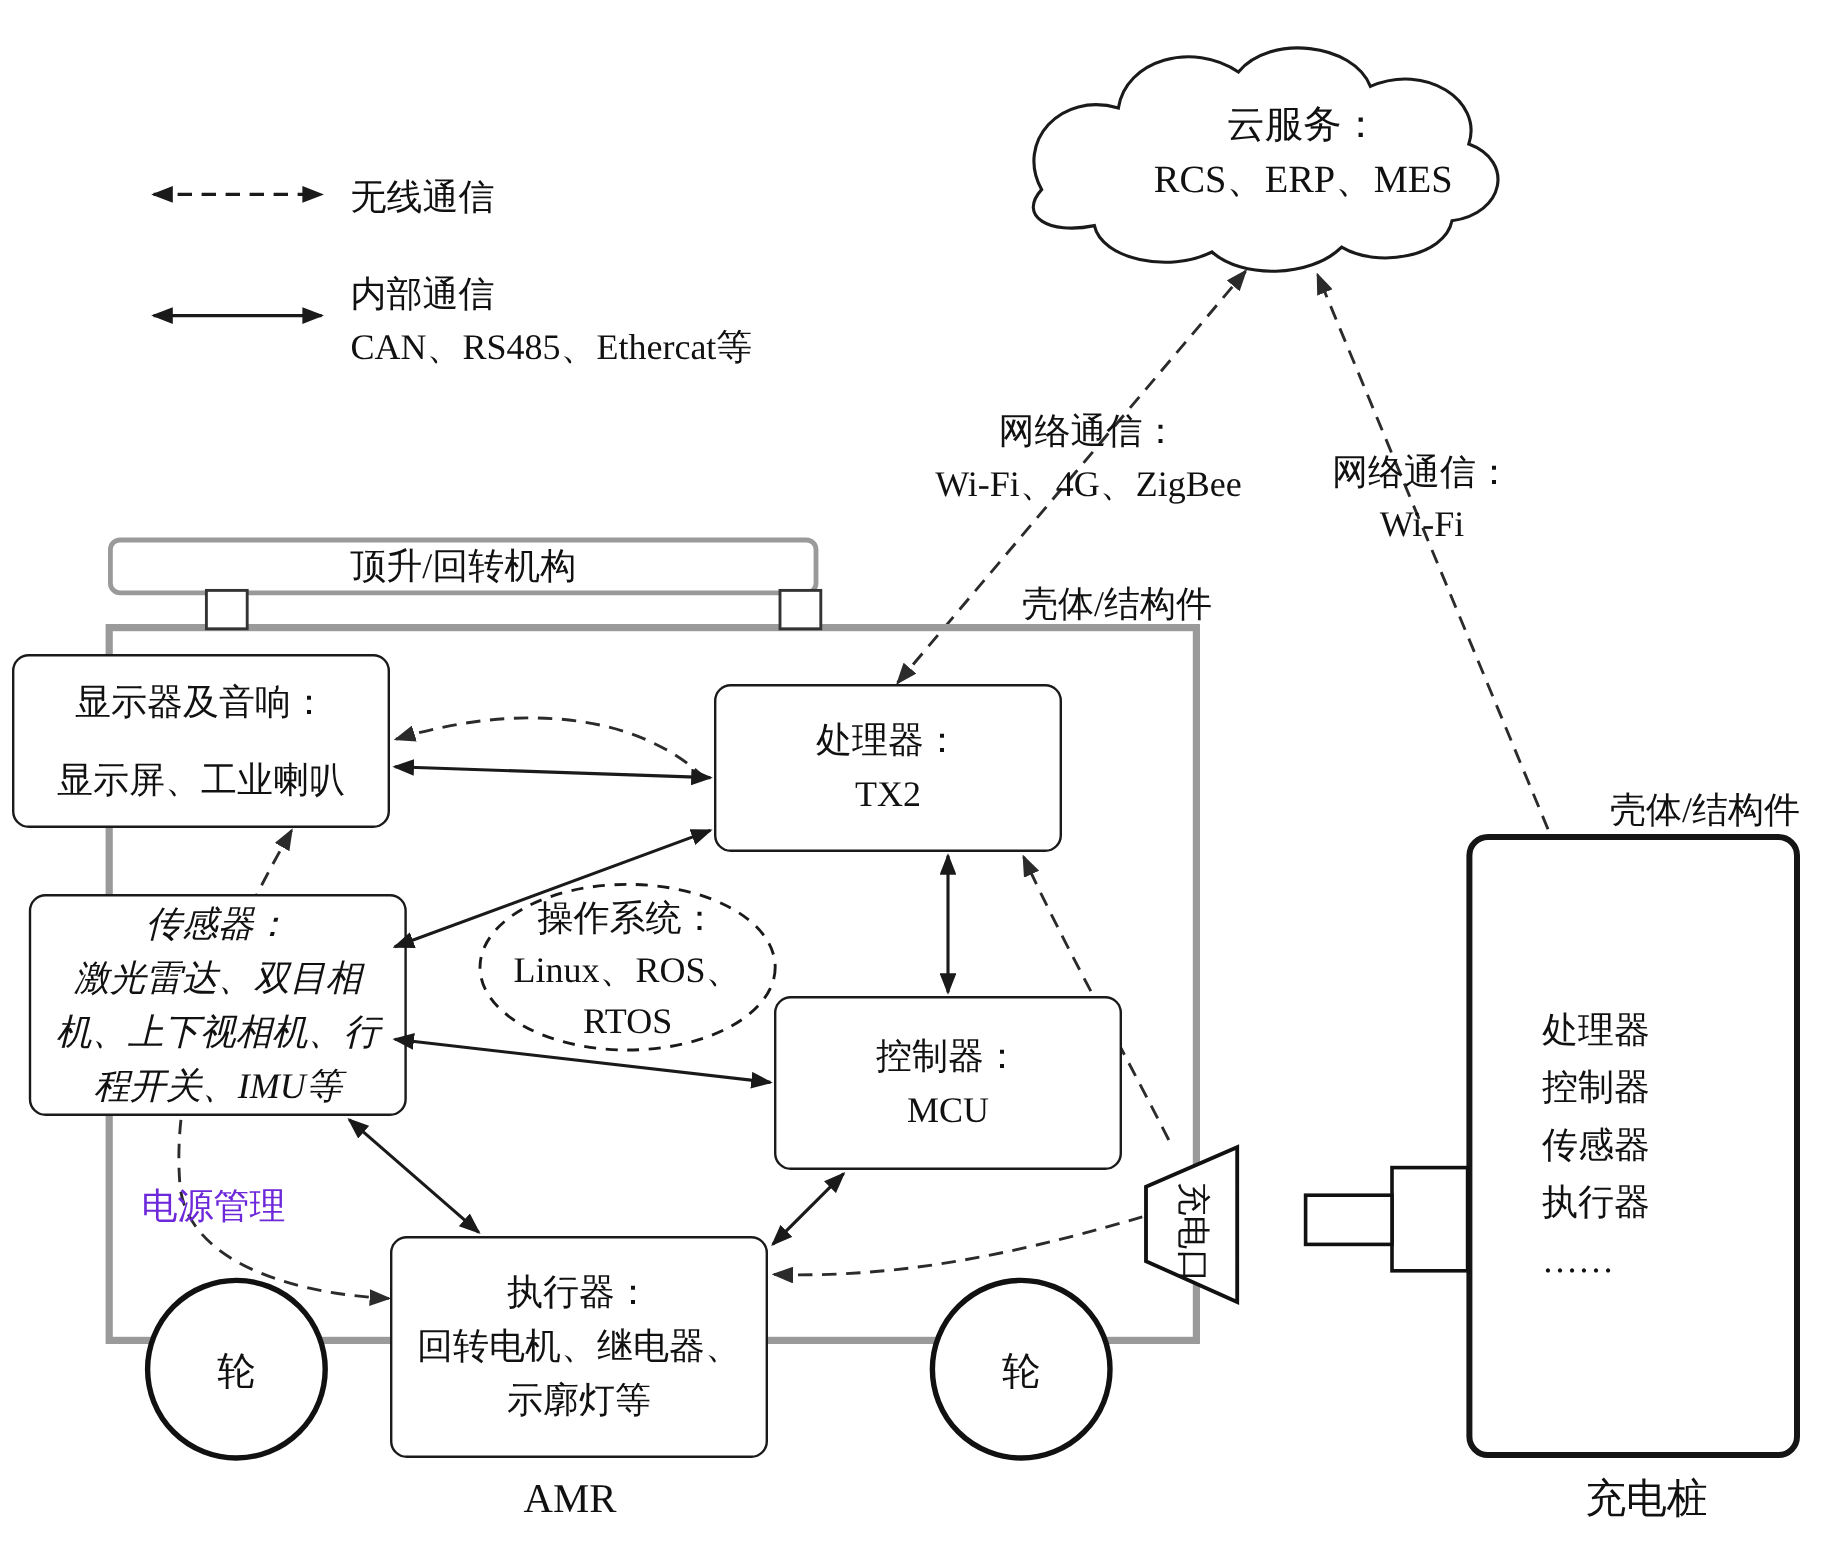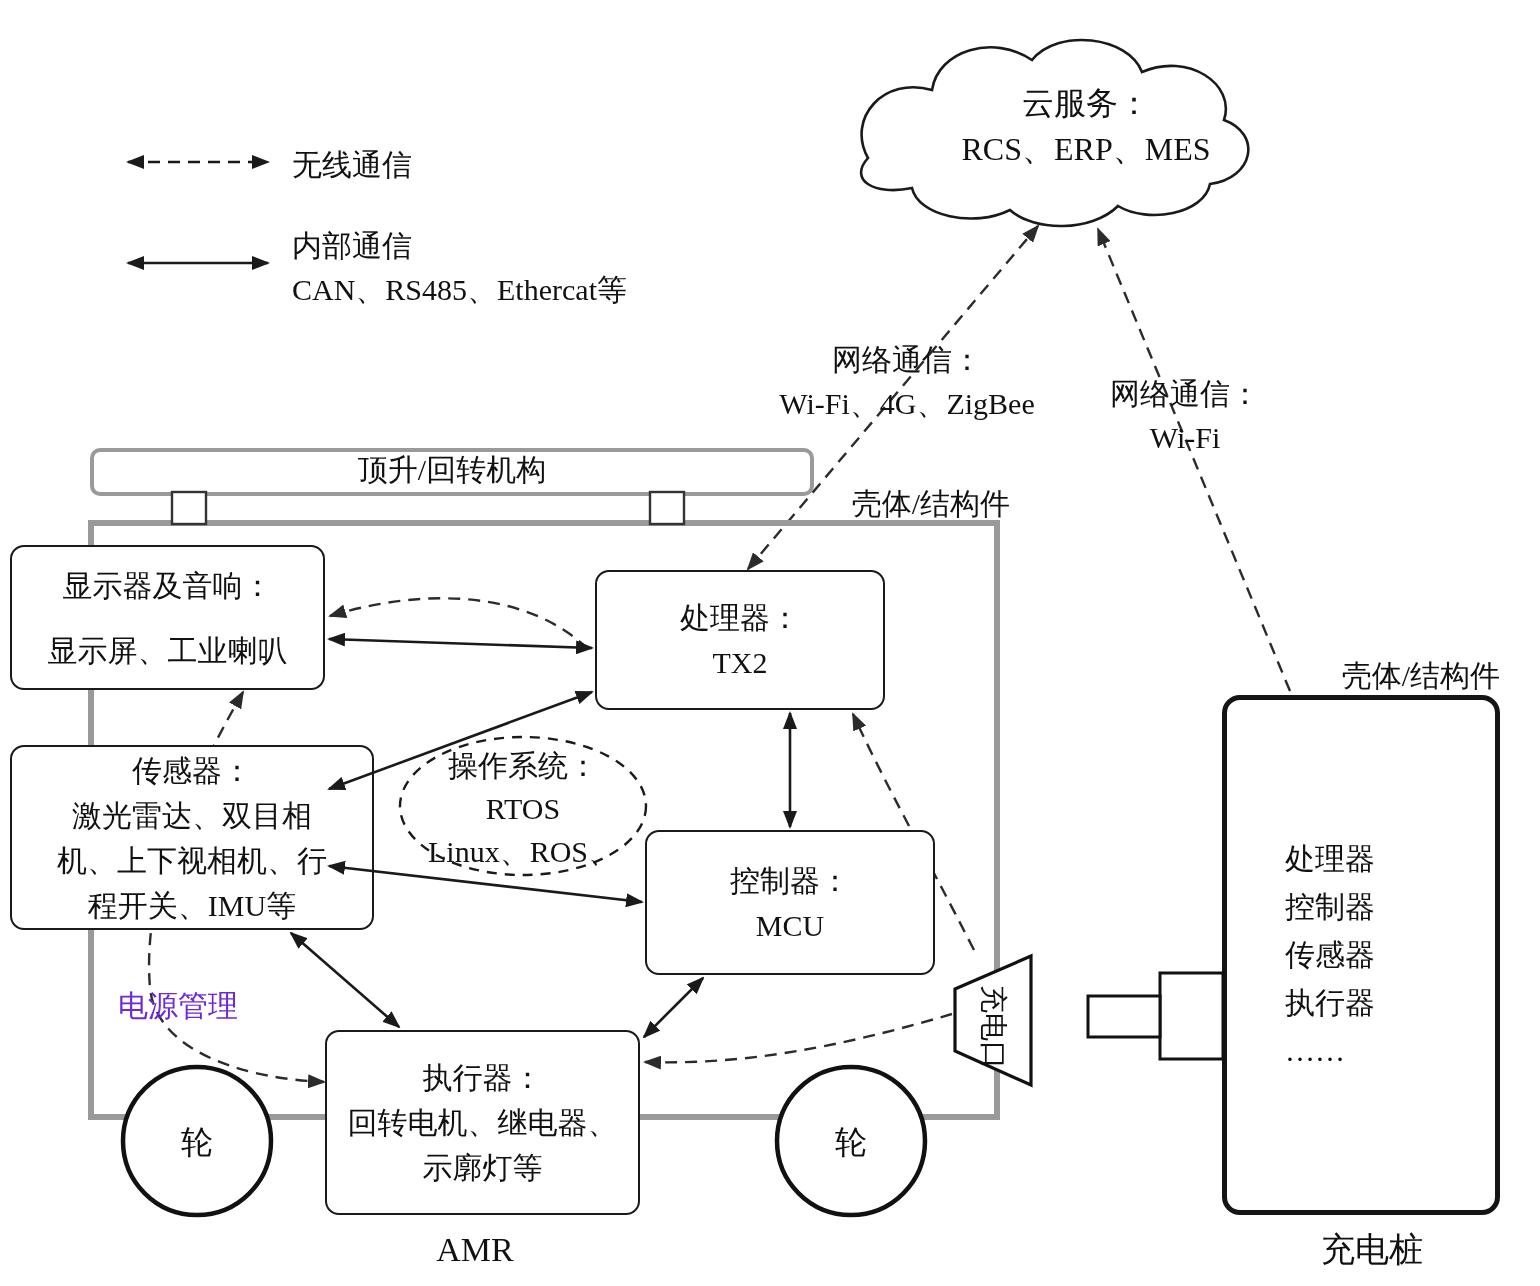--- a/index.html
+++ b/index.html
@@ -43,35 +43,35 @@
     <path d="M 330,616 C 428,586 530,592 589,650" fill="none" stroke="#2b2b2b" stroke-width="2.4" stroke-dasharray="12 8" marker-start="url(#ahd)"></path>
     <path d="M 243,692 C 186,792 142,892 150,988 C 156,1048 236,1078 324,1082" fill="none" stroke="#2b2b2b" stroke-width="2.4" stroke-dasharray="12 8" marker-start="url(#ahd)" marker-end="url(#ahd)"></path>
     <path d="M 645,1062 C 762,1066 870,1038 952,1014" fill="none" stroke="#2b2b2b" stroke-width="2.4" stroke-dasharray="12 8" marker-start="url(#ahd)"></path>
     <path d="M 974,950 C 926,856 886,786 853,714" fill="none" stroke="#2b2b2b" stroke-width="2.4" stroke-dasharray="12 8" marker-end="url(#ahd)"></path>
 
     <ellipse cx="523" cy="806" rx="123" ry="69" fill="#ffffff" stroke="#1a1a1a" stroke-width="2.4" stroke-dasharray="10 8"></ellipse>
   </svg>
 
   <div class="frame" style="left:88px; top:520px; width:912px; height:600px;"></div>
 
-  <div class="box liftbox" style="left:90px; top:448px; width:724px; height:48px;justify-content:flex-end;">
+  <div class="box liftbox" style="left:90px; top:448px; width:592px; height:48px;">
     <div>顶升/回转机构</div>
   </div>
 
   <div class="box" style="left:10px; top:545px; width:315px; height:145px;gap:20px;">
     <div>显示器及音响：</div>
     <div>显示屏、工业喇叭</div>
   </div>
 
   <div class="box" style="left:595px; top:570px; width:290px; height:140px;">
     <div>处理器：</div>
     <div>TX2</div>
   </div>
 
-  <div class="box" style="left:10px; top:745px; width:364px; height:185px;">
+  <div class="box" style="left:24px; top:745px; width:315px; height:185px;font-style:italic;">
     <div>传感器：</div>
     <div>激光雷达、双目相</div>
     <div>机、上下视相机、行</div>
     <div>程开关、IMU等</div>
   </div>
 
   <div class="box" style="left:645px; top:830px; width:290px; height:145px;">
     <div>控制器：</div>
     <div>MCU</div>
   </div>
@@ -85,22 +85,22 @@
   <div class="box station" style="left:1222px; top:695px; width:278px; height:520px;">
     <div>处理器</div>
     <div>控制器</div>
     <div>传感器</div>
     <div>执行器</div>
     <div>……</div>
   </div>
 
   <div class="lbl center" style="left:398px; top:744px; width:250px; line-height:43px; z-index:2;">
     <div>操作系统：</div>
+    <div>Linux、ROS、</div>
     <div>RTOS</div>
-    <div>Linux、ROS、</div>
   </div>
 
   <svg id="layer2" class="layer" width="1540" height="1286" viewBox="0 0 1540 1286">
     <defs>
       <marker id="ahs" viewBox="0 0 18 14" refX="16" refY="7" markerWidth="18" markerHeight="14" markerUnits="userSpaceOnUse" orient="auto-start-reverse">
         <path d="M0,0 L18,7 L0,14 Z" fill="#1a1a1a"></path>
       </marker>
     </defs>
 
     <line x1="128" y1="162" x2="268" y2="162" stroke="#1a1a1a" stroke-width="2.6" stroke-dasharray="12 8" marker-start="url(#ahs)" marker-end="url(#ahs)"></line>

